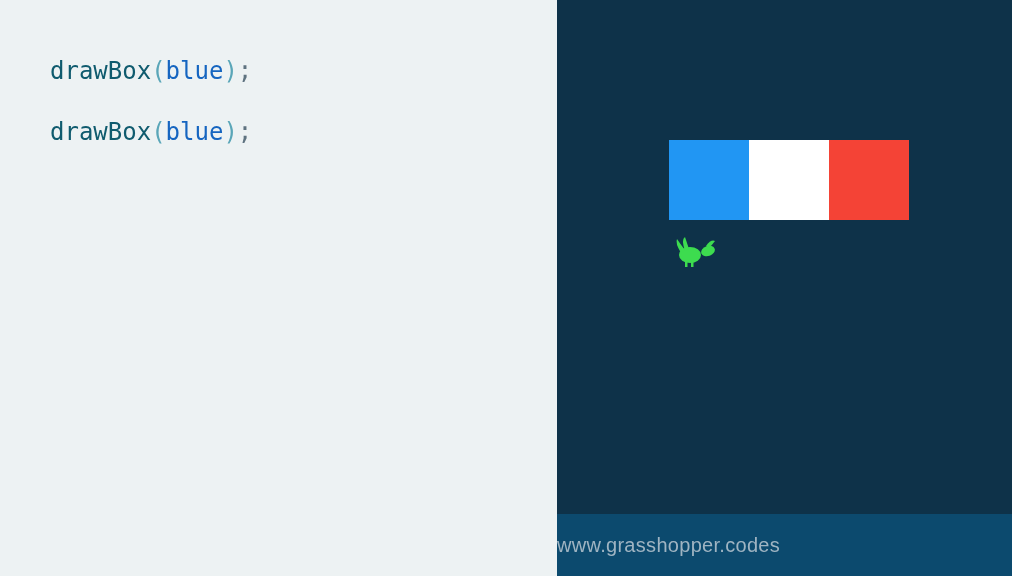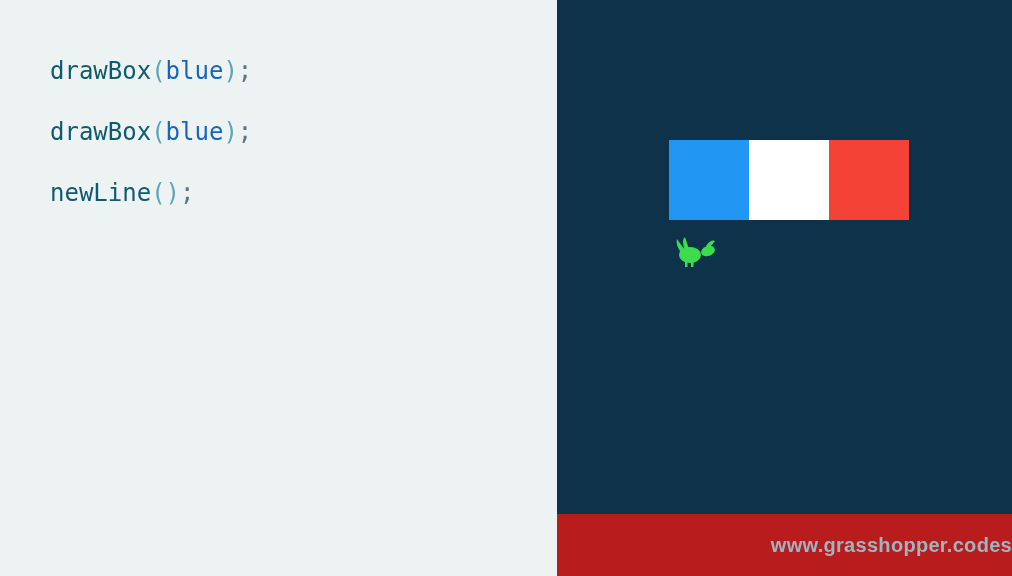--- a/index.html
+++ b/index.html
@@ -40,48 +40,46 @@
     .box-blue { background: #2196f3; }
     .box-white { background: #ffffff; }
     .box-red { background: #f44336; }
     .grasshopper-cursor {
       position: absolute;
       top: 237px;
       left: 118px;
     }
     .footer {
       height: 62px;
-      background: #b91c1c;
+      background: #0c4a6e;
       display: flex;
       align-items: center;
-      justify-content: flex-end;
+      justify-content: flex-start;
       color: #9fb4c2;
       font-family: -apple-system, Helvetica, Arial, sans-serif;
       font-size: 20px;
       letter-spacing: 0.3px;
-      font-weight: bold;
     }
     .code-line {
       font-size: 24px;
       line-height: 1.3;
       margin-bottom: 30px;
       white-space: pre;
     }
     .tok-fn { color: #0f5b6e; }
     .tok-paren { color: #5aa6b8; }
     .tok-var { color: #1565c0; }
     .tok-semicolon { color: #5f7380; }
   </style>
 </head>
 <body>
 
 <div class="code-pane">
   <div class="code-line"><span class="tok-fn">drawBox</span><span class="tok-paren">(</span><span class="tok-var">blue</span><span class="tok-paren">)</span><span class="tok-semicolon">;</span></div>
   <div class="code-line"><span class="tok-fn">drawBox</span><span class="tok-paren">(</span><span class="tok-var">blue</span><span class="tok-paren">)</span><span class="tok-semicolon">;</span></div>
-  <div class="code-line"><span class="tok-fn">newLine</span><span class="tok-paren">(</span><span class="tok-var"></span><span class="tok-paren">)</span><span class="tok-semicolon">;</span></div>
 </div>
 
 <div class="output-pane">
   <div class="output-canvas">
     <div class="boxes-row">
       <div class="box box-blue"></div>
       <div class="box box-white"></div>
       <div class="box box-red"></div>
     </div>
     <div class="grasshopper-cursor">

